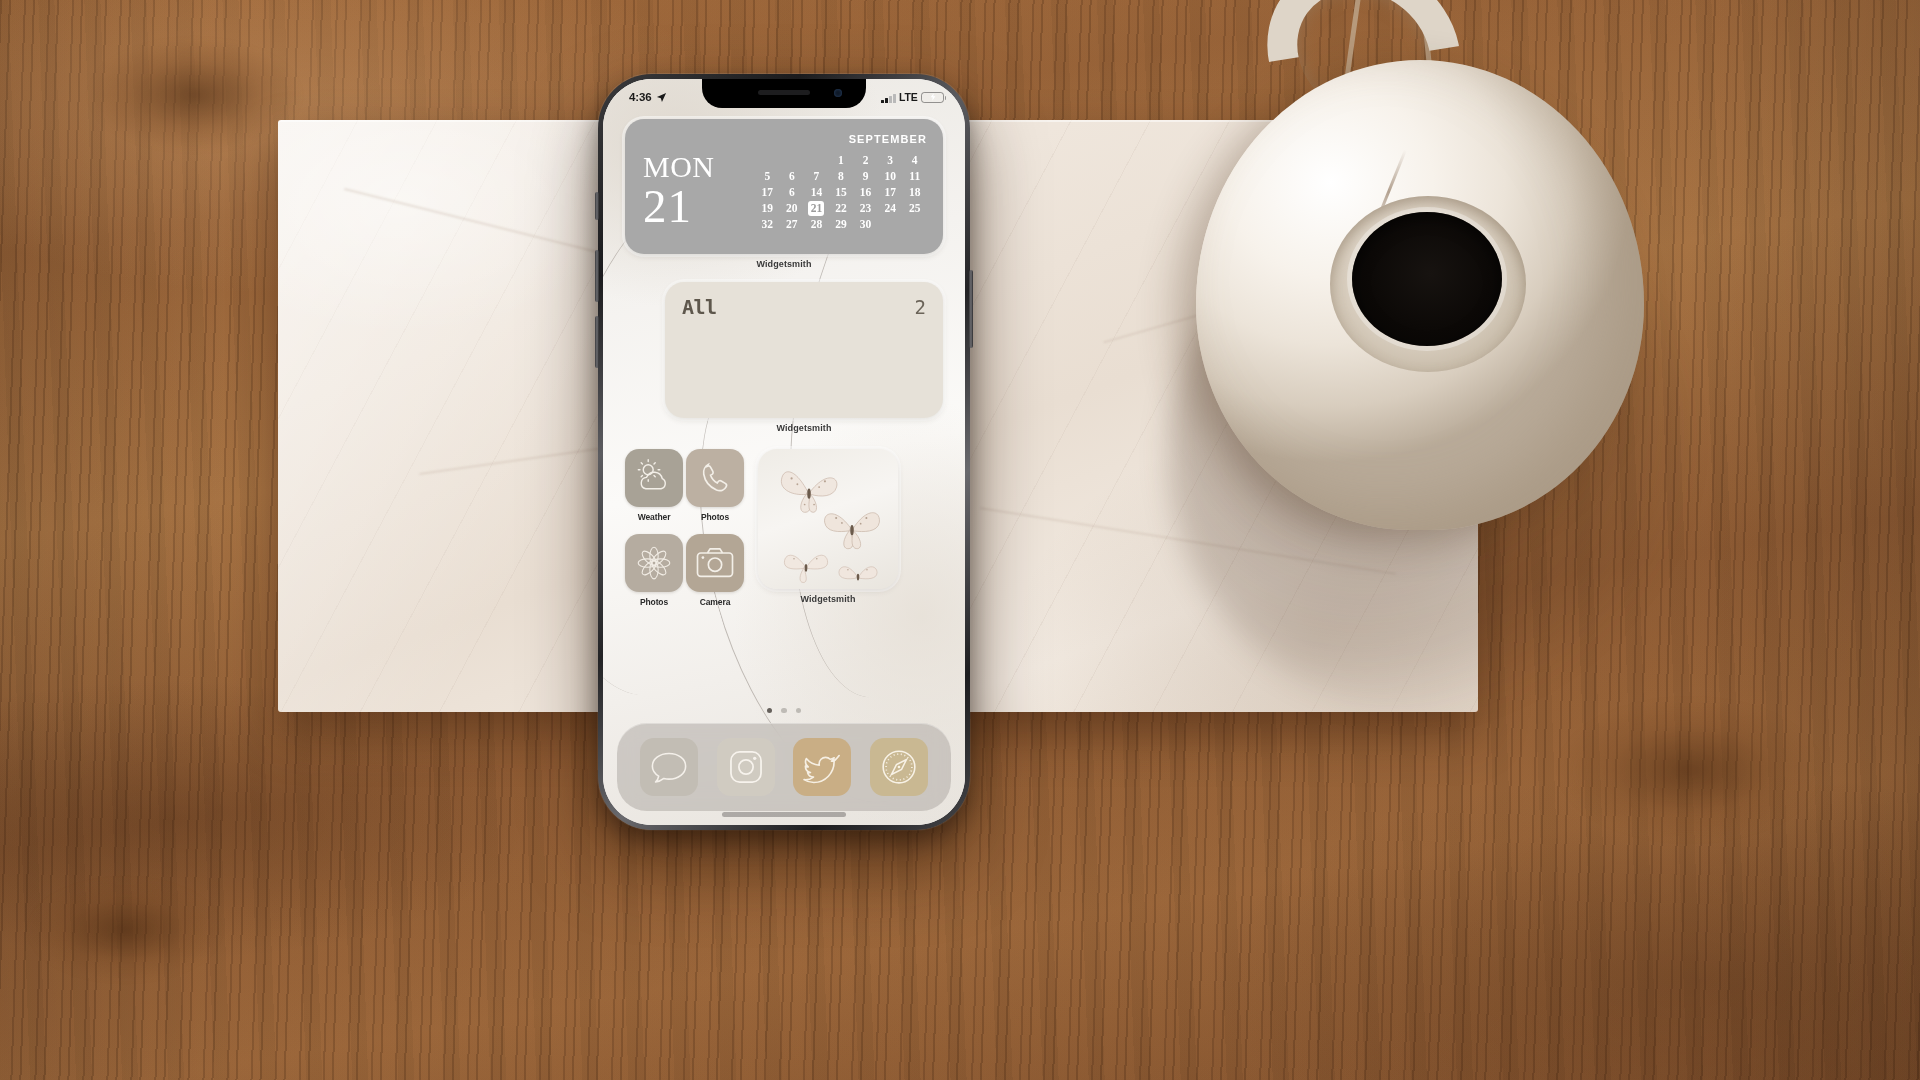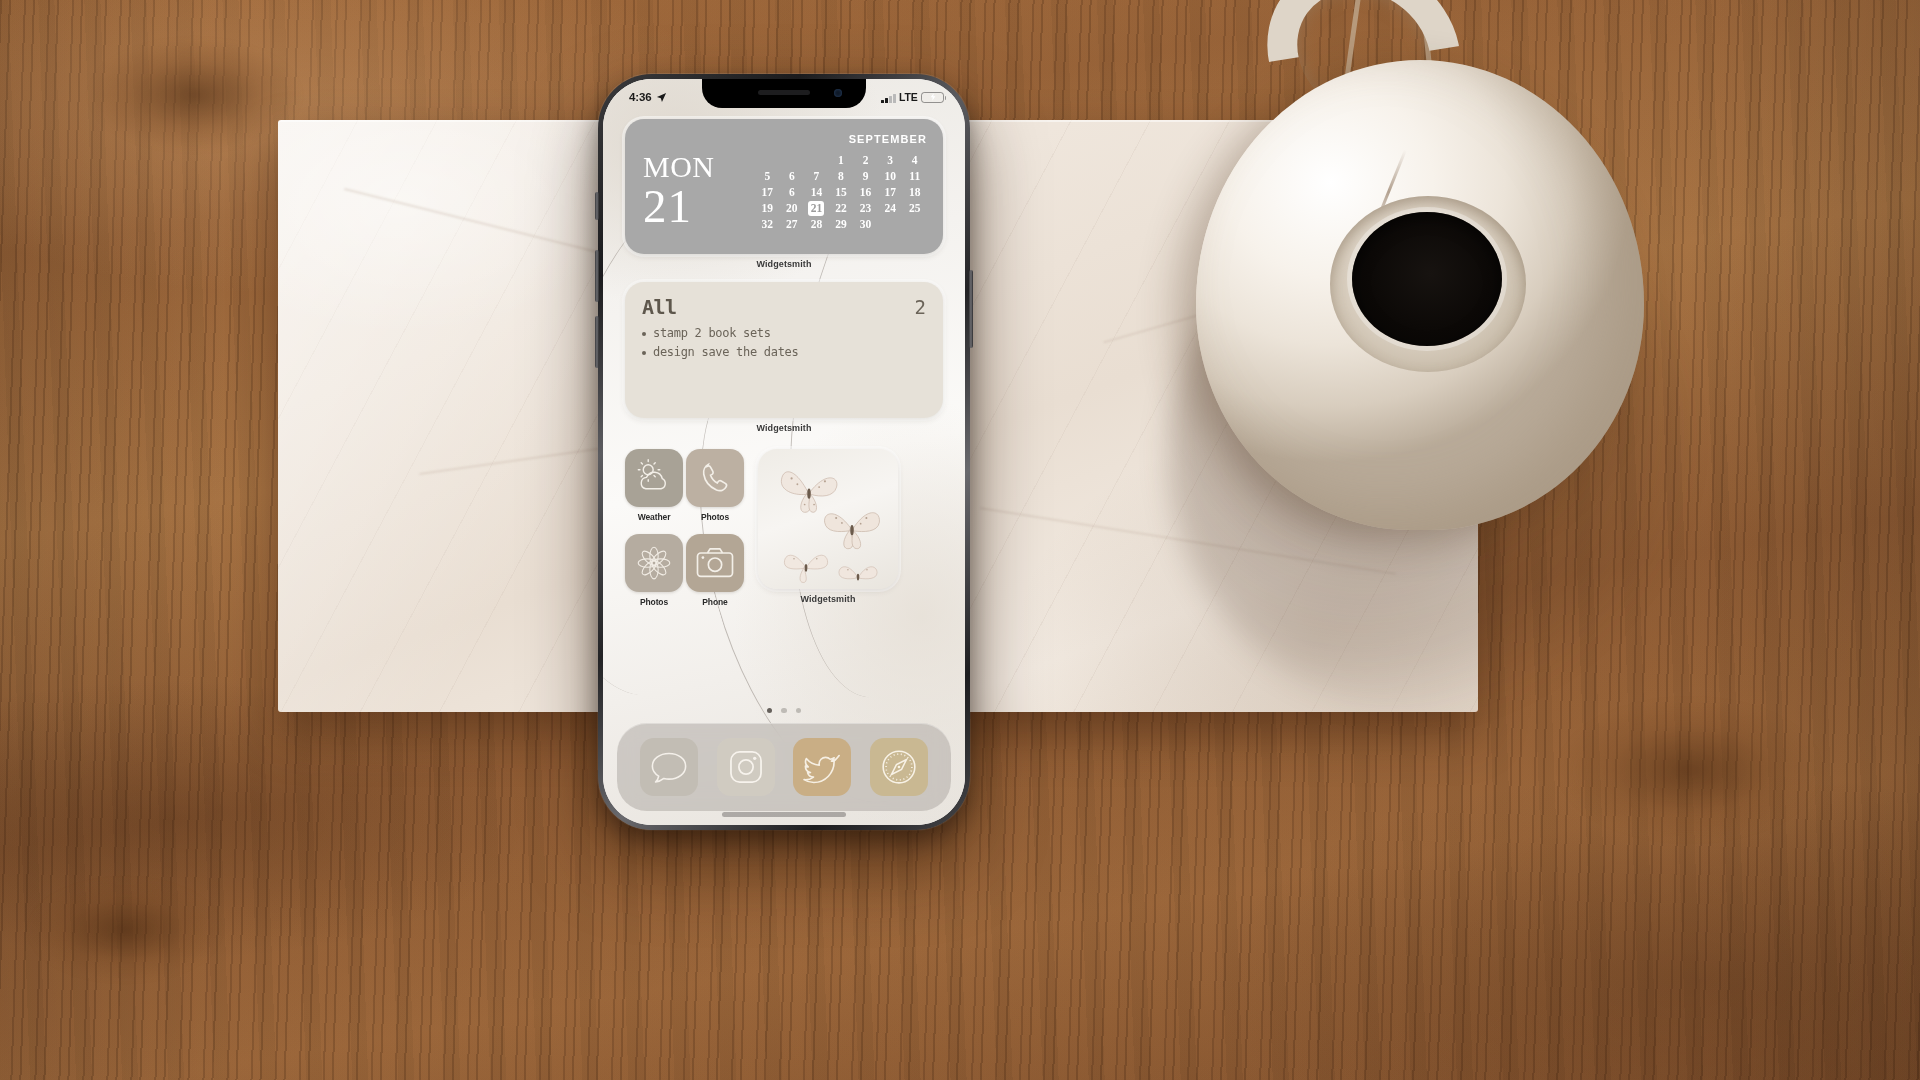--- a/index.html
+++ b/index.html
@@ -437,36 +437,26 @@
                   <span>27</span>
                   <span>28</span>
                   <span>29</span>
                   <span>30</span>
                 </div>
             </div>
           </div>
           <div class="w-label">Widgetsmith</div>
         </div>
 
-        <div class="widget-block" style="margin-top:13px;">
+        <div class="widget-block" style="margin-top:13px;margin-left:40px;">
           <div class="rem-widget">
             <div class="rem-head">
               <span class="rem-title">All</span>
               <span class="rem-count">2</span>
             </div>
-            <div class="rem-list" id="rem-list">
-                <div class="rem-item">
-                  <span class="rem-dot"></span>
-                  <span>stamp 2 book sets</span>
-                </div>
-                <div class="rem-item">
-                  <span class="rem-dot"></span>
-                  <span>design save the dates</span>
-                </div>
-              </div>
           </div>
           <div class="w-label">Widgetsmith</div>
         </div>
 
         <div class="midrow" style="margin-top:16px;">
 
           <div class="apps-2x2">
 
             <div class="app">
               <div class="app-icon" style="background:#a8a296;">
@@ -509,21 +499,21 @@
 
             <div class="app">
               <div class="app-icon" style="background:#b3a695;">
                 <svg width="40" height="34" viewBox="0 0 48 40" fill="none" stroke="#f3efe8" stroke-width="2" stroke-linejoin="round">
                   <rect x="3" y="8" width="42" height="28" rx="4"></rect>
                   <path d="M15 8 l3 -5 h12 l3 5"></path>
                   <circle cx="24" cy="22" r="8"></circle>
                   <circle cx="9.5" cy="13.5" r="1.6" fill="#f3efe8" stroke="none"></circle>
                 </svg>
               </div>
-              <div class="app-name">Phone</div>
+              <div class="app-name">Camera</div>
             </div>
           </div>
 
           <div class="photo-widget-wrap">
             <div class="photo-widget">
 
               <svg class="butterfly" style="left:14px; top:12px;" width="74" height="58" viewBox="0 0 100 80">
                 <g fill="#f0e7df" stroke="#cbb7ab" stroke-width="1">
                   <path d="M48 42 C30 8 14 10 12 26 C10 40 28 48 46 46 Z"></path>
                   <path d="M52 42 C74 14 92 22 88 36 C84 50 66 50 52 46 Z"></path>

